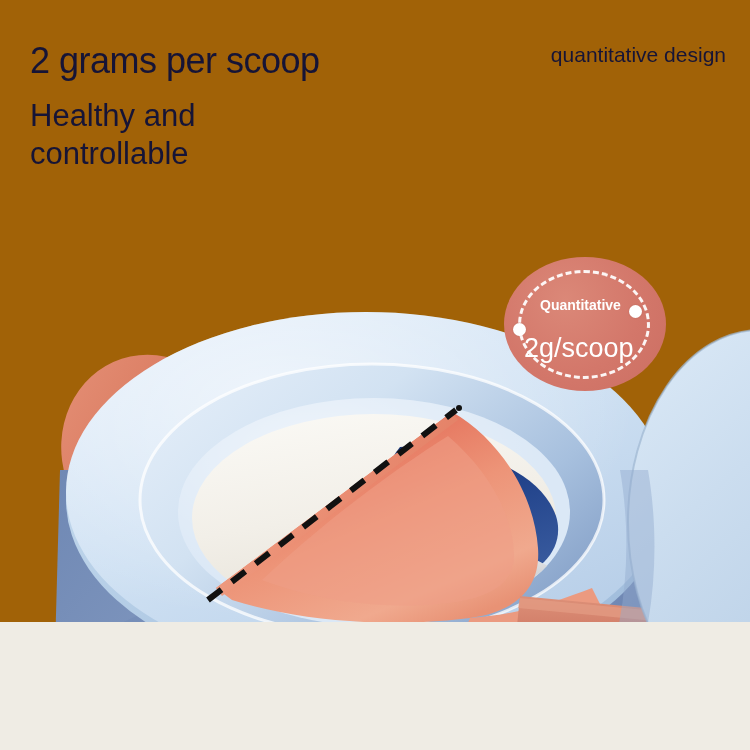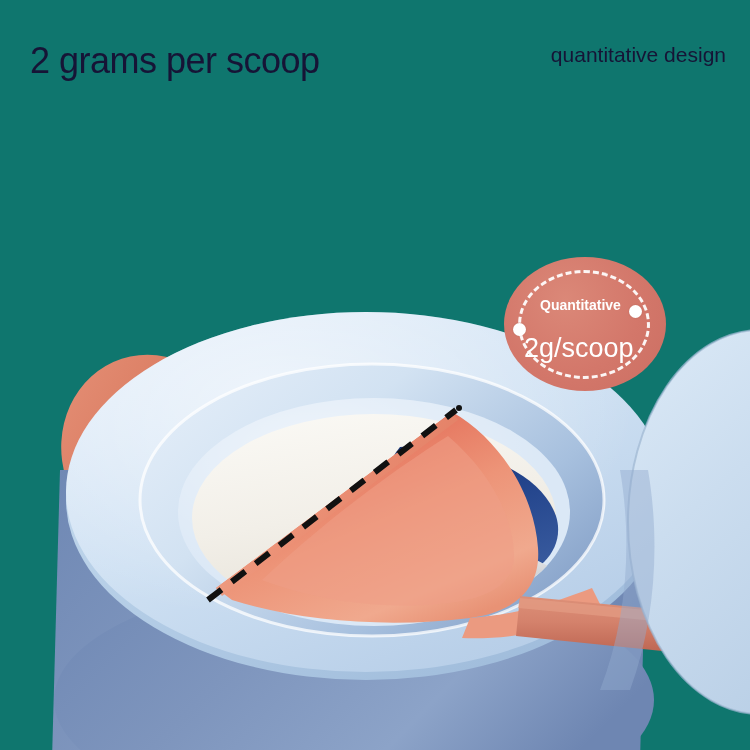--- a/index.html
+++ b/index.html
@@ -3,23 +3,23 @@
 <meta charset="utf-8">
 <style>
   html, body {
     margin: 0;
     padding: 0;
     background: #efece4;
   }
   #page {
     position: relative;
     width: 750px;
-    height: 750px;
+    height: 622px;
     overflow: hidden;
-    background: #0f766e;
+    background: #a16207;
     font-family: "Liberation Sans", sans-serif;
   }
 
   
   .headline {
     position: absolute;
     left: 30px;
     top: 42px;
     font-size: 36px;
     font-weight: 400;
@@ -269,20 +269,21 @@
     </svg>
   </div>
 
   <svg class="measure-line" width="750" height="750" viewBox="0 0 750 750">
     <line x1="208" y1="600" x2="456" y2="410" stroke="#111111" stroke-width="6" stroke-dasharray="17 13" stroke-linecap="butt"></line>
     <circle cx="459" cy="408" r="3" fill="#111111"></circle>
   </svg>
 
   <div class="headline">2 grams per scoop</div>
 
+  <div class="subhead">Healthy and controllable</div>
 
   <div class="corner-note">quantitative design</div>
 
   <div class="badge">
     <div class="badge-disc"></div>
     <div class="badge-ring"></div>
     <div class="badge-dot d1"></div>
     <div class="badge-dot d2"></div>
     <div class="badge-label">Quantitative</div>
     <div class="badge-value">2g/scoop</div>

